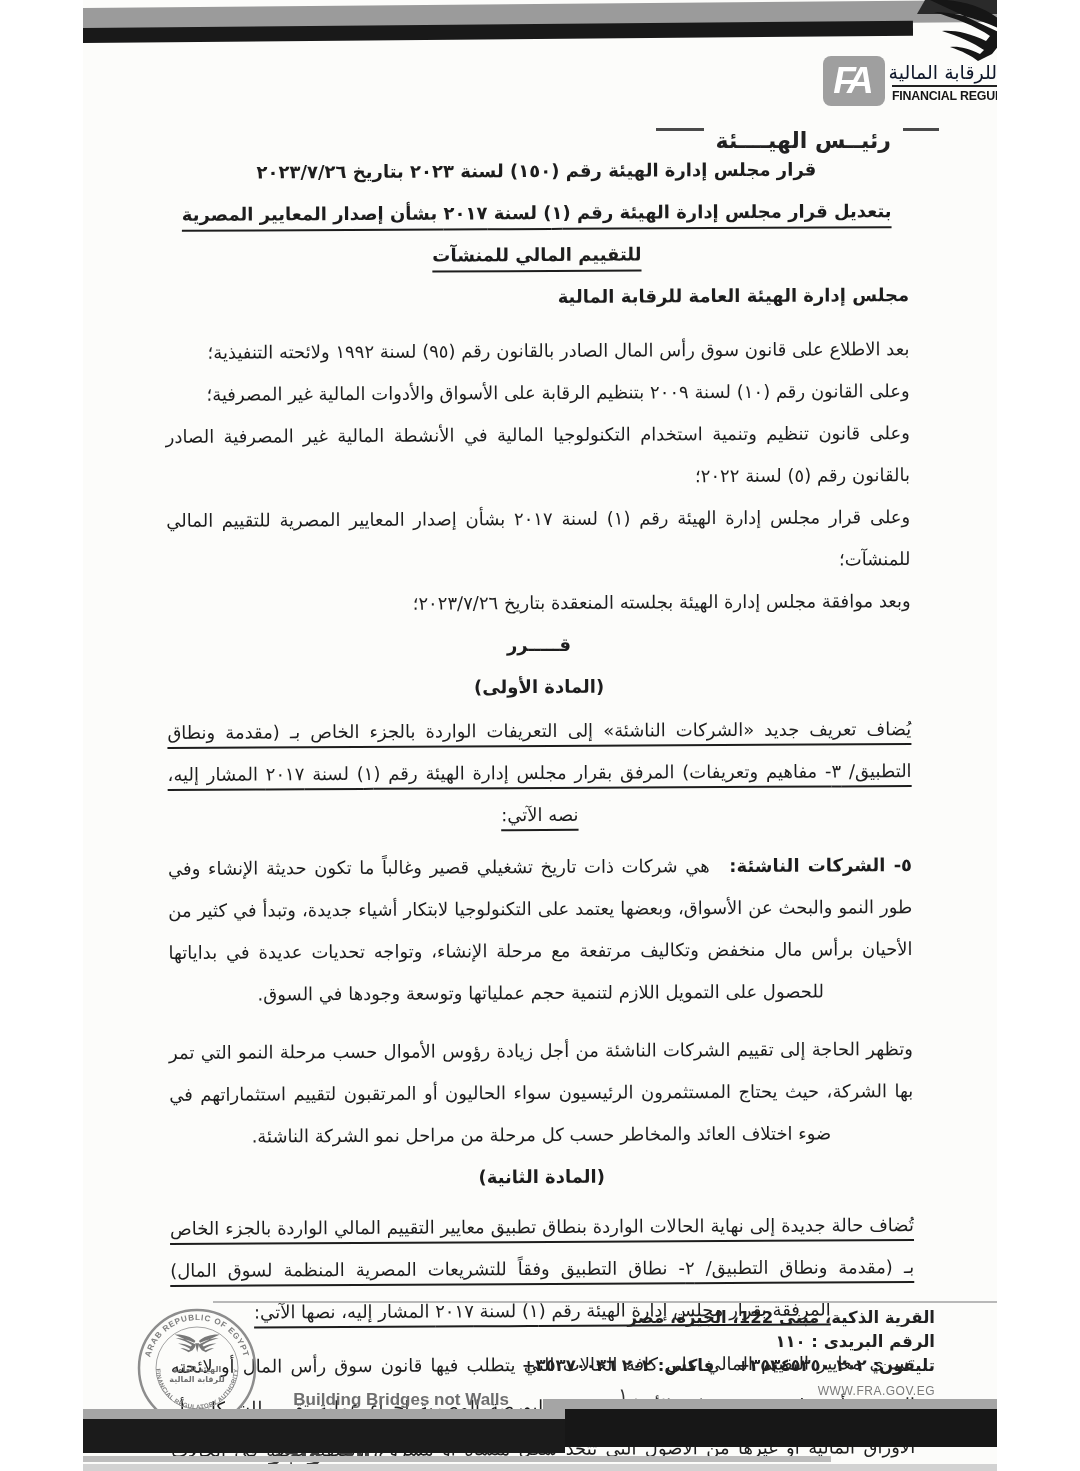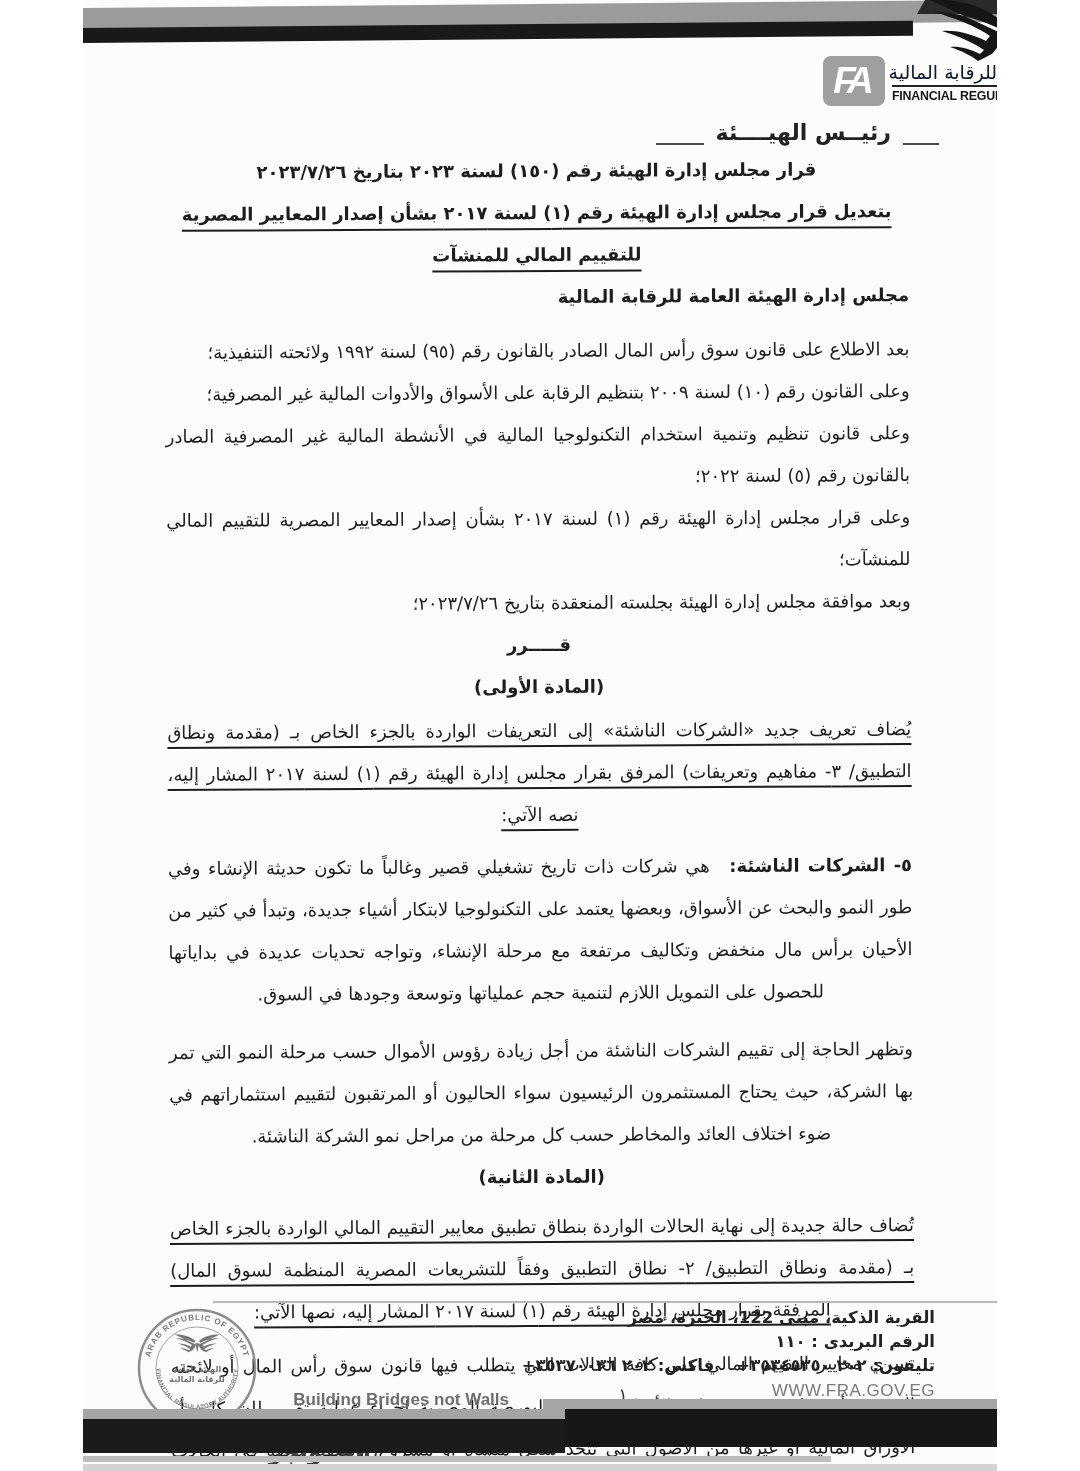--- a/index.html
+++ b/index.html
@@ -25,21 +25,21 @@
   .fra-row { position:absolute; left:740px; top:56px; width:278px; display:flex; gap:7px; direction:ltr; align-items:center; }
   .fra-mark {
     width:62px; height:50px; background:#9f9f9f; border-radius:8px;
     color:#ffffff; font-family:"Liberation Sans", sans-serif; font-weight:bold; font-style:italic;
     font-size:37px; letter-spacing:-7px; display:flex; align-items:center; justify-content:center; padding-right:8px;
   }
   .fra-names { display:flex; flex-direction:column; justify-content:center; width:205px; }
   .fra-ar { font-size:19px; font-weight:normal; color:#0f172a; direction:rtl; text-align:center; line-height:24px; white-space:nowrap; }
   .fra-en { font-family:"Liberation Sans", sans-serif; font-size:12.4px; font-weight:bold; letter-spacing:-0.2px; color:#161616; text-align:center; white-space:nowrap; border-top:2px solid #222; padding-top:2px; margin-top:1px; }
 
-  .chairman { position:absolute; top:120px; right:58px; display:flex; align-items:flex-end; gap:12px; direction:rtl; }
+  .chairman { position:absolute; top:128px; right:58px; display:flex; align-items:flex-start; gap:12px; direction:rtl; }
   .chairman .txt { font-size:22px; font-weight:bold; color:#222; }
   .dash { height:2.5px; background:#4a4a4a; display:inline-block; }
   .dash-r { width:36px; } .dash-l { width:48px; }
 
   
   .doc { position:absolute; top:150px; right:85px; left:85px; direction:rtl; transform:rotate(-0.3deg); }
   .doc p { margin:0; font-size:18px; line-height:42px; color:#1d1d1d; }
   .t1 { font-size:21px; font-weight:bold; text-align:center; line-height:34px; margin-top:6px; }
   .t2 { font-size:21px; font-weight:bold; text-align:center; line-height:34px; margin-top:14px;
         text-decoration:underline; text-decoration-thickness:2px; text-underline-offset:9px; text-decoration-skip-ink:none; }
@@ -58,21 +58,21 @@
   
   .footer-line { position:absolute; top:1301px; left:130px; width:932px; height:2px; background:#b8b8b8; }
   .seal { position:absolute; left:52px; top:1306px; width:124px; height:124px; }
   .slogan { position:absolute; left:186px; top:1390px; width:240px; }
   .slogan-en { font-family:"Liberation Sans", sans-serif; font-size:17px; font-weight:bold; color:#6e6e6e; }
   .slogan-ar { font-size:23px; font-weight:bold; color:#3f3f3f; direction:rtl; text-align:left; margin-top:3px; }
   .contact { position:absolute; right:62px; top:1306px; direction:rtl; text-align:right; font-weight:bold; font-size:16.5px; line-height:24px; color:#222; }
   .contact .row { white-space:nowrap; }
   .num { direction:ltr; unicode-bidi:isolate; display:inline-block; }
   .faxgap { display:inline-block; width:22px; }
-  .www { font-family:"Liberation Sans", sans-serif; font-weight:normal; color:#7a7a7a; font-size:17px; letter-spacing:0.5px; direction:ltr; margin-top:1px; }
+  .www { font-family:"Liberation Sans", sans-serif; font-weight:normal; color:#7a7a7a; font-size:12px; letter-spacing:0.5px; direction:ltr; margin-top:1px; }
   .pagenum { position:absolute; left:0; top:1384px; width:1080px; text-align:center; font-size:18px; color:#333; }
 
   
   .bb-gray-l  { position:absolute; left:0;     top:1409px; width:482px;  height:12px; background:#a5a5a5; }
   .bb-black-l { position:absolute; left:0;     top:1419px; width:482px;  height:34px; background:#1b1b1b; }
   .bb-gray-r  { position:absolute; left:460px; top:1399px; width:620px;  height:12px; background:#a5a5a5; }
   .bb-black-r { position:absolute; left:460px; top:1409px; width:620px;  height:38px; background:#171717; }
   .bb-strip1  { position:absolute; left:0;     top:1456px; width:748px;  height:6px;  background:#bdbdbd; }
   .bb-strip2  { position:absolute; left:0;     top:1464px; width:1080px; height:7px;  background:#d2d2d2; }
 </style>

